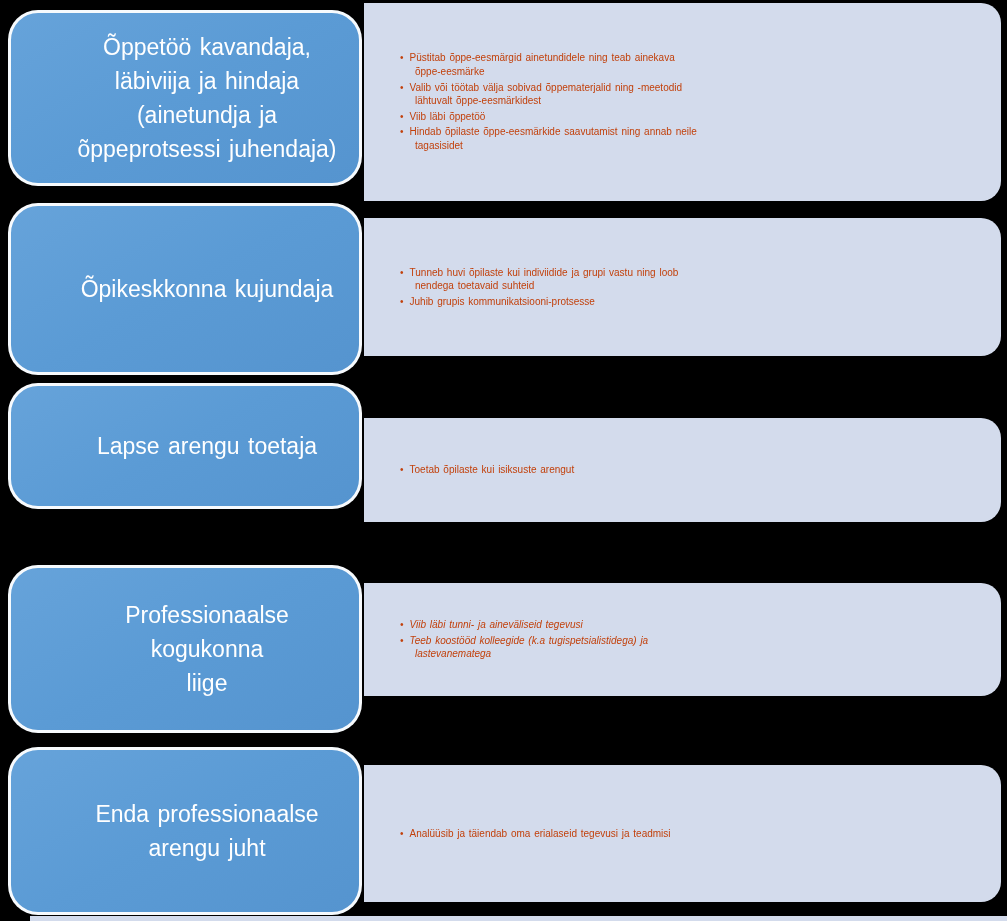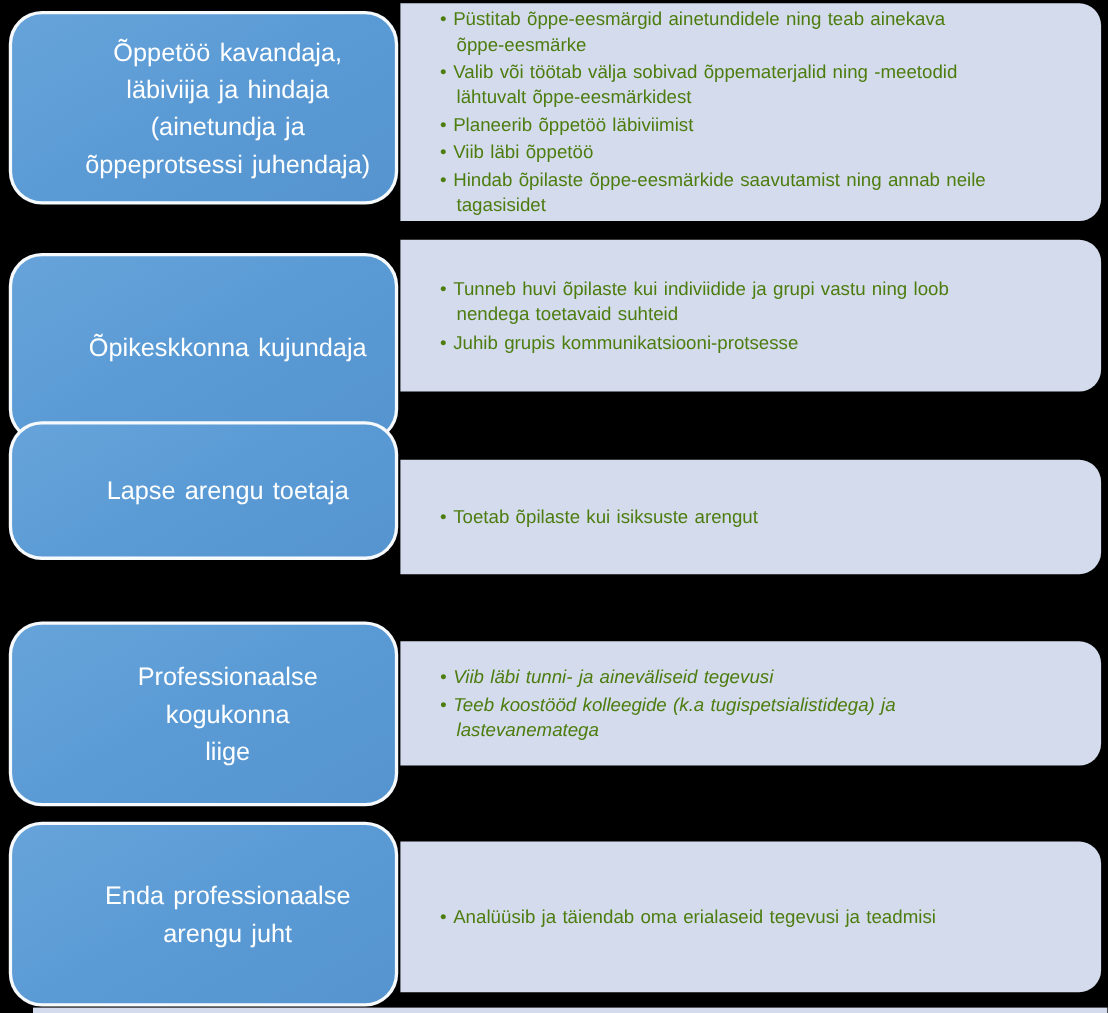--- a/index.html
+++ b/index.html
@@ -37,22 +37,22 @@
     border-radius:0 20px 20px 0;
     display:flex;flex-direction:column;justify-content:center;
     padding:8px 24px 8px 36px;
   }
   ul.bullet-list{
     list-style:none;
     margin:0;padding:0;
     max-width:572px;
   }
   ul.bullet-list li{
-    color:#4d7c0f;
-    font-size:17px;
+    color:#c2410c;
+    font-size:10px;
     line-height:1.36;
     word-spacing:1px;
     padding-left:15px;
     text-indent:-15px;
     margin:2px 0;
   }
   .dot{margin-right:6px;}
   .bullet-text{white-space:pre-line;}
   .bottom-sliver{
     position:absolute;
@@ -64,41 +64,40 @@
 <body>
 
 <div class="canvas">
 
   <div class="detail-panel" style="top:3px;height:198px;">
     <ul class="bullet-list">
       <li><span class="dot">•</span><span class="bullet-text">Püstitab õppe-eesmärgid ainetundidele ning teab ainekava
 õppe-eesmärke</span></li>
       <li><span class="dot">•</span><span class="bullet-text">Valib või töötab välja sobivad õppematerjalid ning -meetodid
 lähtuvalt õppe-eesmärkidest</span></li>
-      <li><span class="dot">•</span><span class="bullet-text">Planeerib õppetöö läbiviimist</span></li>
       <li><span class="dot">•</span><span class="bullet-text">Viib läbi õppetöö</span></li>
       <li><span class="dot">•</span><span class="bullet-text">Hindab õpilaste õppe-eesmärkide saavutamist ning annab neile
 tagasisidet</span></li>
     </ul>
   </div>
   <div class="role-box" style="top:10px;height:176px;">
     <div class="role-title">Õppetöö kavandaja,
 läbiviija ja hindaja
 (ainetundja ja
 õppeprotsessi juhendaja)</div>
   </div>
 
   <div class="detail-panel" style="top:218px;height:138px;">
     <ul class="bullet-list">
       <li><span class="dot">•</span><span class="bullet-text">Tunneb huvi õpilaste kui indiviidide ja grupi vastu ning loob
 nendega toetavaid suhteid</span></li>
       <li><span class="dot">•</span><span class="bullet-text">Juhib grupis kommunikatsiooni-protsesse</span></li>
     </ul>
   </div>
-  <div class="role-box" style="top:203px;height:172px;margin-top:27px;">
+  <div class="role-box" style="top:203px;height:172px;">
     <div class="role-title">Õpikeskkonna kujundaja</div>
   </div>
 
   <div class="detail-panel" style="top:418px;height:104px;">
     <ul class="bullet-list">
       <li><span class="dot">•</span><span class="bullet-text">Toetab õpilaste kui isiksuste arengut</span></li>
     </ul>
   </div>
   <div class="role-box" style="top:383px;height:126px;">
     <div class="role-title">Lapse arengu toetaja</div>

